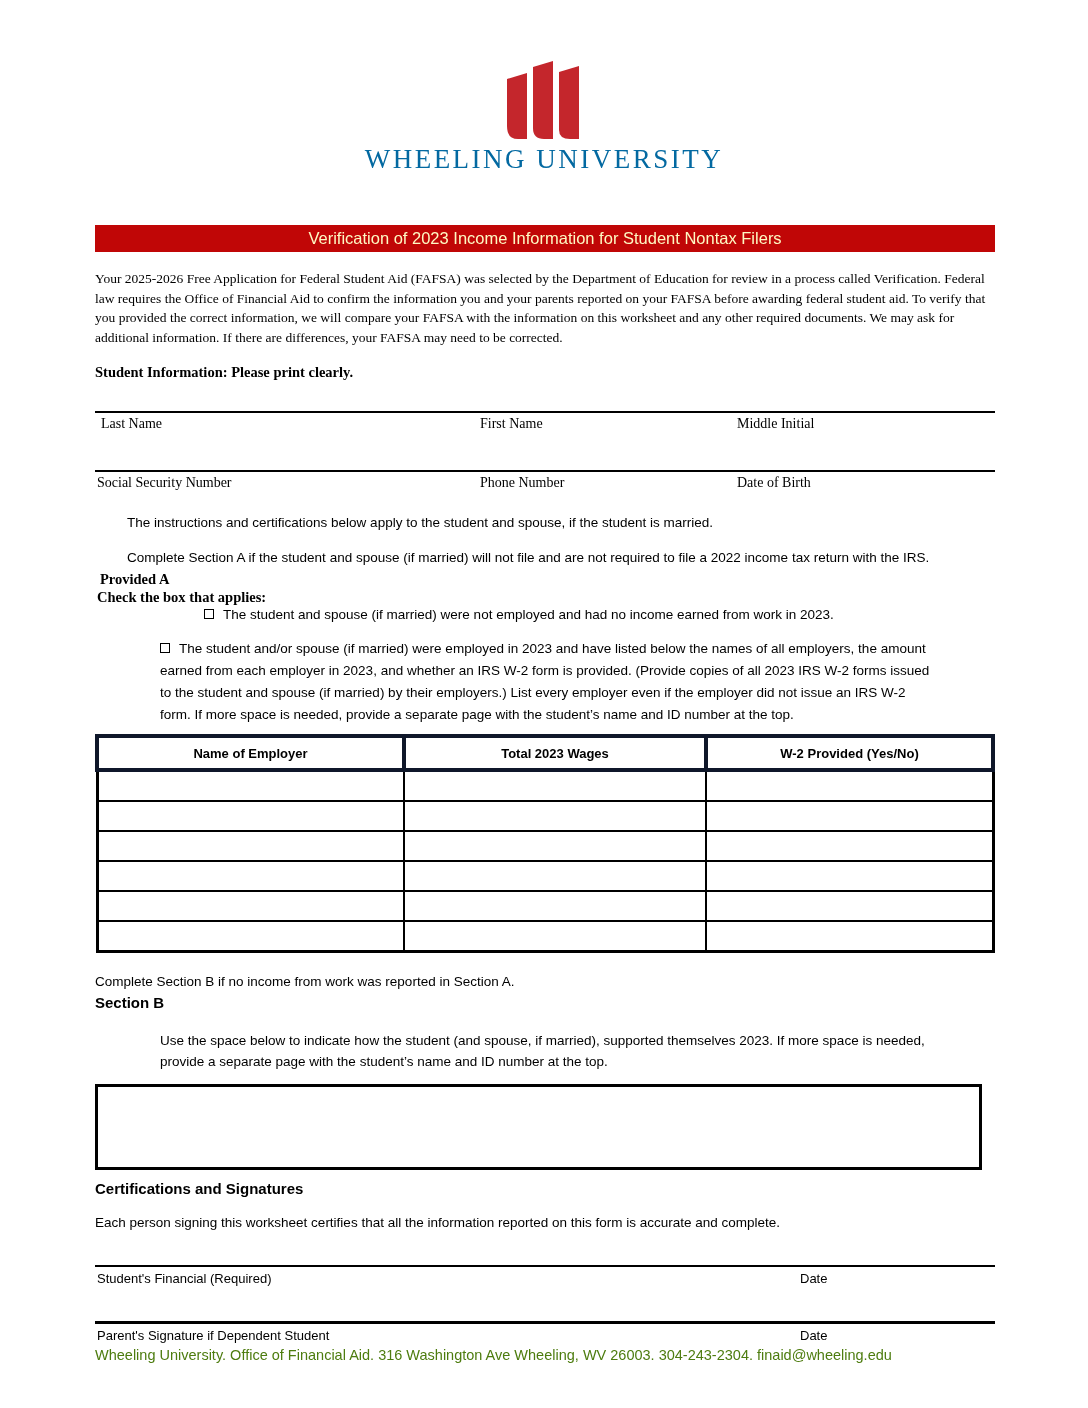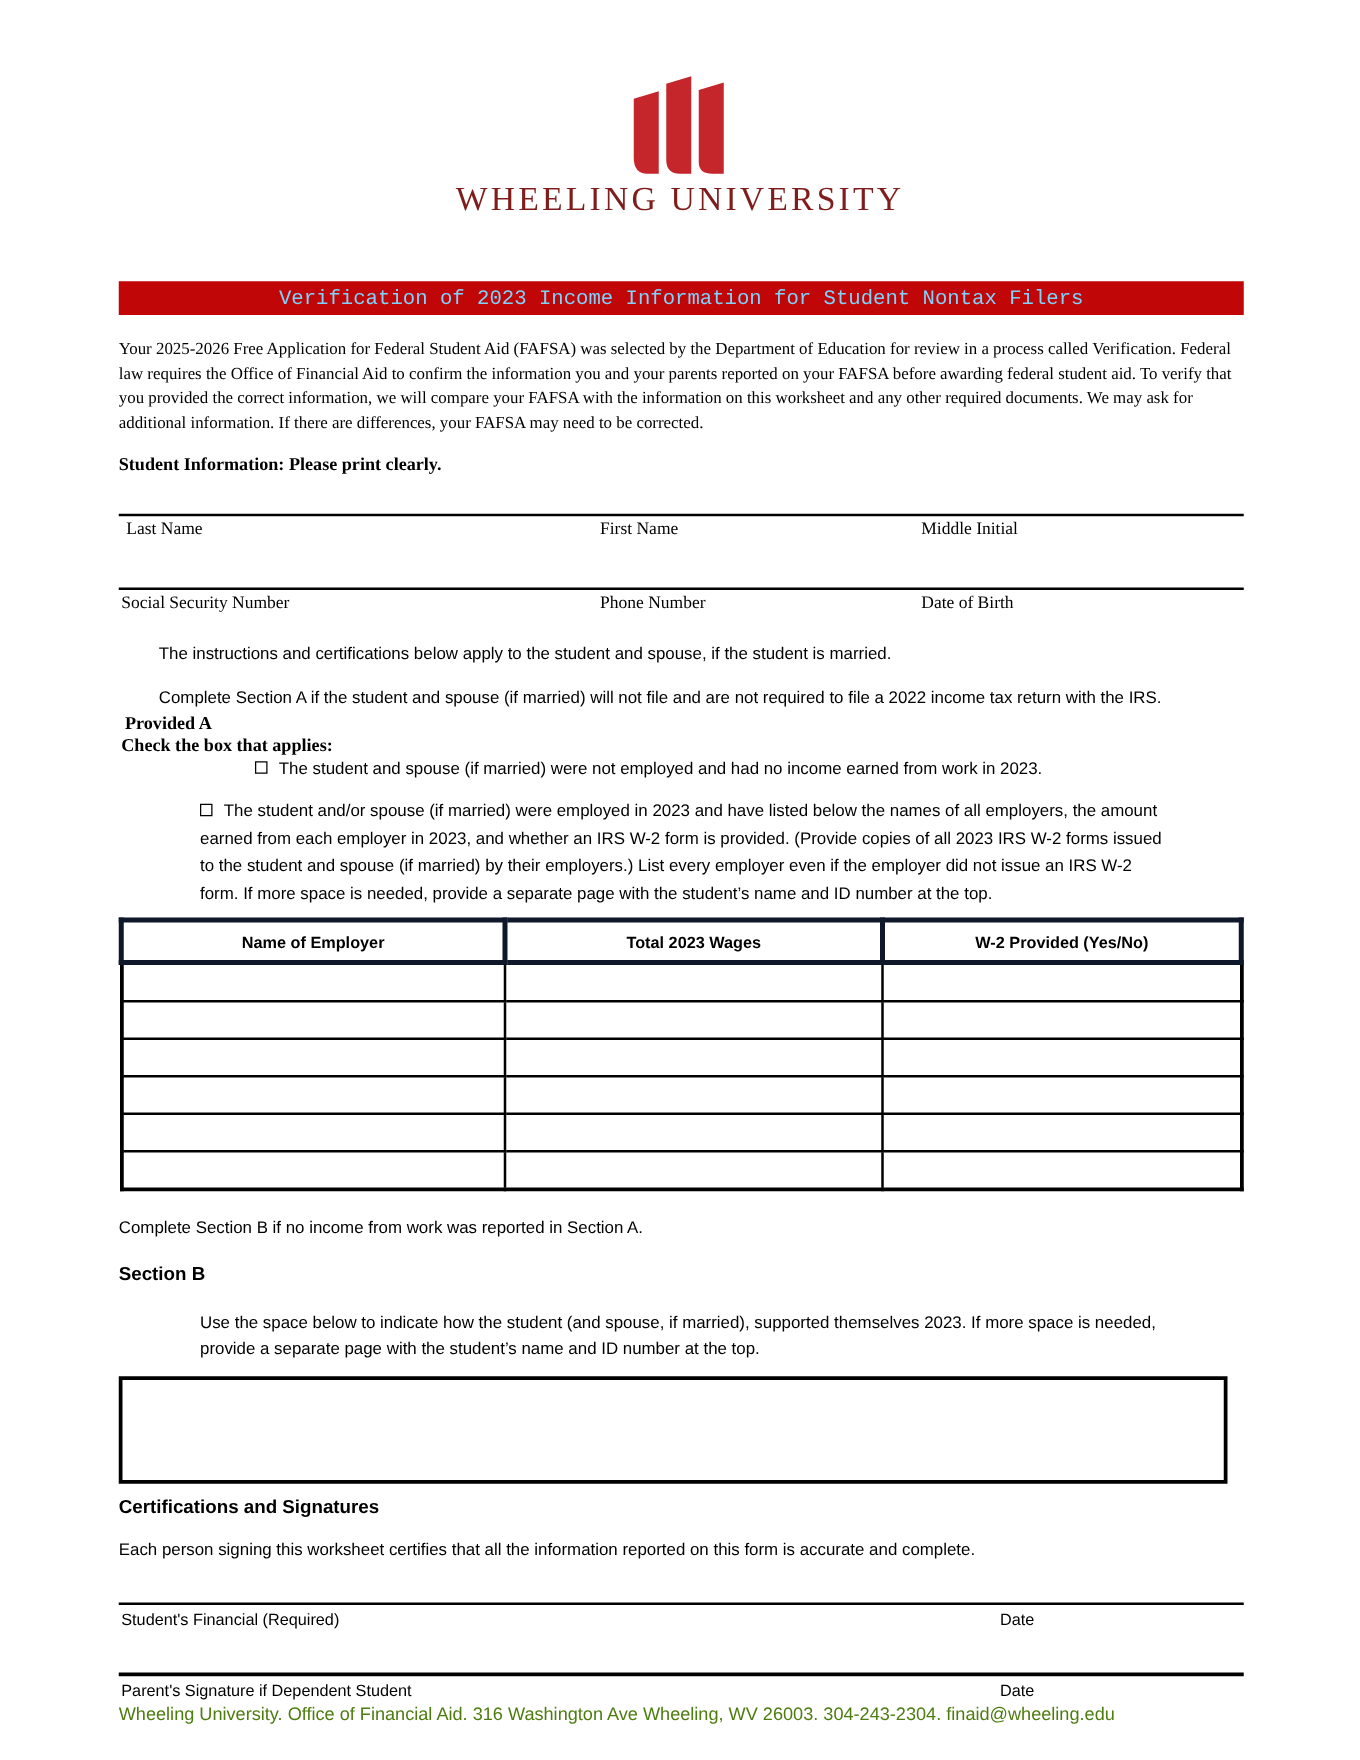--- a/index.html
+++ b/index.html
@@ -47,21 +47,21 @@
   }
   
   table.emp{border-collapse:collapse;border:3px solid #000;width:900px;margin-top:8px;}
   table.emp th{
     border:4px solid #0f172a;height:30px;font-family:"Liberation Sans", sans-serif;
     font-size:13px;font-weight:bold;text-align:center;padding:0;
   }
   table.emp td{border:2px solid #000;height:28px;padding:0;}
   
   .secB-intro{margin-top:20px;font-size:13.5px;line-height:18px;}
-  .secB-h{margin-top:20px;font-size:15px;font-weight:bold;line-height:18px;}
+  .secB-h{margin-top:3px;font-size:15px;font-weight:bold;line-height:18px;}
   .secB-instr{margin-top:18px;margin-left:65px;width:800px;font-size:13.5px;line-height:21px;}
   .resp-box{margin-top:12px;width:881px;height:80px;border:3px solid #000;background:#fff;}
   
   .cert-h{margin-top:9px;font-size:15px;font-weight:bold;line-height:19px;}
   .cert-st{margin-top:16px;font-size:13.5px;line-height:18px;}
   
   .sig-block{position:relative;height:54px;font-size:13px;}
   .sig-rule-thin{margin-top:33px;border-top:2px solid #000;}
   .sig-rule-thick{border-top:3px solid #000;}
   .sig-label{position:absolute;left:2px;top:4px;}
@@ -76,26 +76,26 @@
 <body>
 
 <div class="page">
 
   <div class="logo-wrap">
     <svg class="logo-mark" width="78" height="84" viewBox="0 0 78 82">
       <path d="M22,14 L22,80 L13,80 Q2,80 2,67 L2,20 Z" fill="#c4262c"></path>
       <path d="M48,2 L48,80 L39,80 Q28,80 28,69 L28,8 Z" fill="#c4262c"></path>
       <path d="M74,7 L74,80 L65,80 Q54,80 54,71 L54,13 Z" fill="#c4262c"></path>
     </svg>
-    <div class="uni-name" style="color: #7f1d1d;">WHEELING UNIVERSITY</div>
+    <div class="uni-name" style="color: #0369a1;">WHEELING UNIVERSITY</div>
   </div>
 
   <div class="content">
 
-    <div class="banner" style="background-color: rgb(192, 6, 6); color: #7dd3fc; font-family: Liberation Mono, monospace;">
+    <div class="banner" style="background-color: rgb(192, 6, 6); color: #fef9c3;">
       <span>Verification of 2023 Income Information for Student Nontax Filers</span>
     </div>
 
     <div class="intro">Your 2025-2026 Free Application for Federal Student Aid (FAFSA) was selected by the Department of Education for review in a process called Verification. Federal law requires the Office of Financial Aid to confirm the information you and your parents reported on your FAFSA before awarding federal student aid. To verify that you provided the correct information, we will compare your FAFSA with the information on this worksheet and any other required documents. We may ask for additional information. If there are differences, your FAFSA may need to be corrected.</div>
 
     <div class="student-heading">Student Information:  Please print clearly.</div>
 
     <div class="rule" style="margin-top:30px;"></div>
     <div class="labels-row">
       <span class="fld1">Last Name</span>

